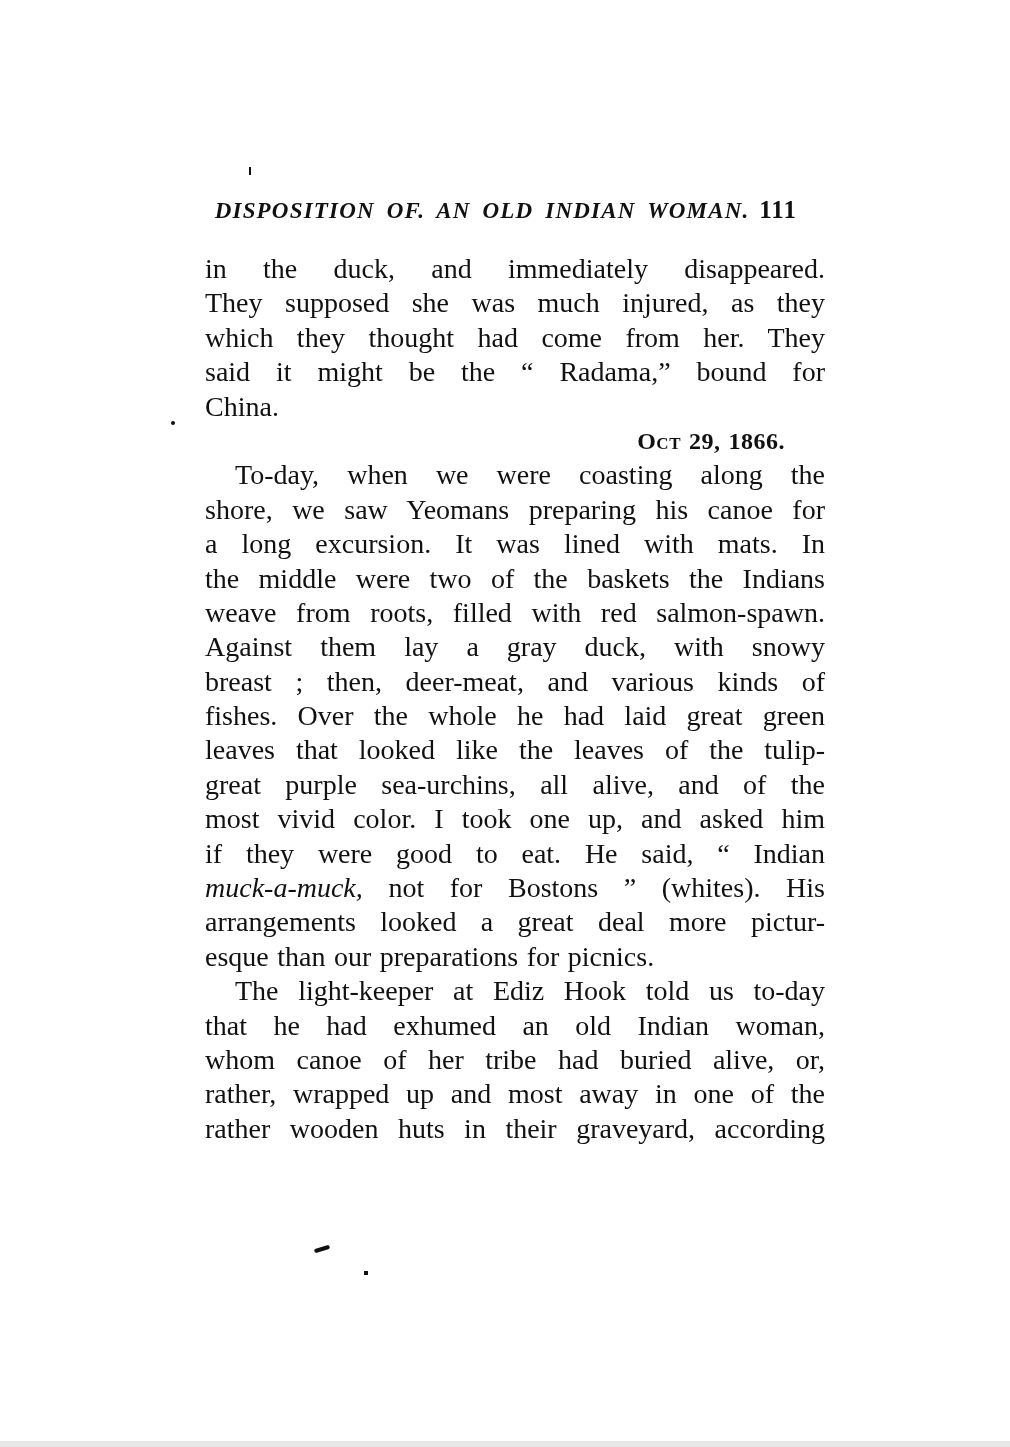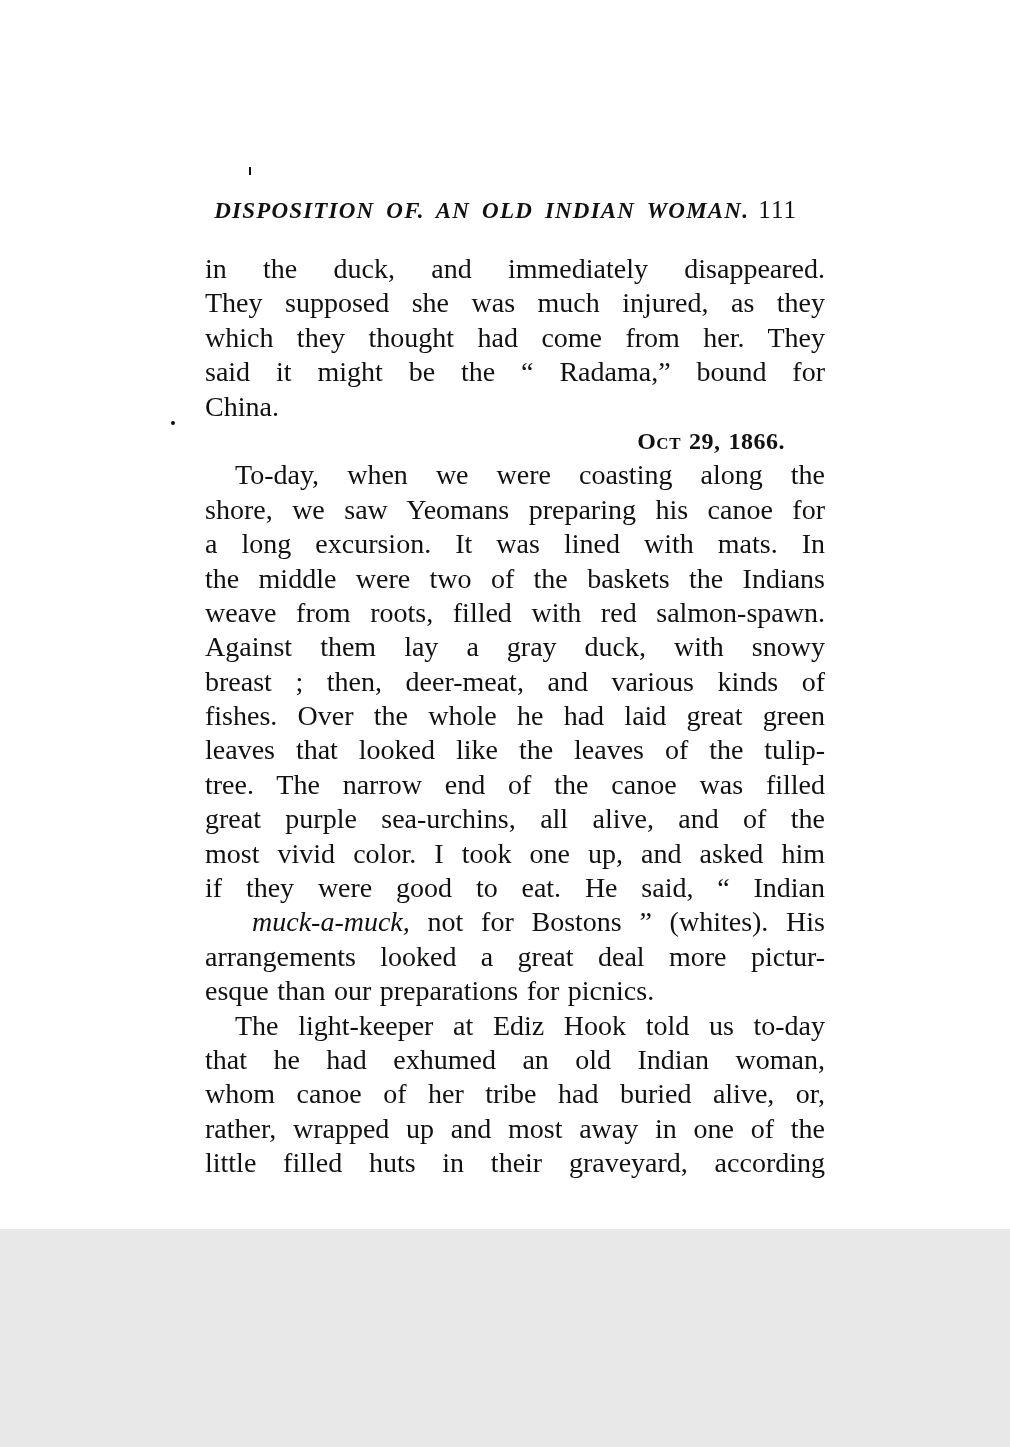--- a/index.html
+++ b/index.html
@@ -3,21 +3,21 @@
 <meta charset="utf-8">
 <style>
   html, body {
     margin: 0;
     padding: 0;
     background: #e8e8e8;
   }
   .page {
     position: relative;
     width: 1010px;
-    height: 1229px;
+    height: 1441px;
     background: #ffffff;
     margin: 0 auto;
     overflow: hidden;
     color: #111111;
     font-family: "Liberation Serif", "DejaVu Serif", serif;
   }
   .running-header {
     position: absolute;
     top: 196px;
     left: 205px;
@@ -30,21 +30,21 @@
     text-align: center;
     font-style: italic;
     font-weight: 700;
     font-size: 23px;
     letter-spacing: 1.2px;
     word-spacing: 5px;
     white-space: nowrap;
   }
   .page-number {
     font-size: 25px;
-    font-weight: 400;
+    font-weight: 700;
     padding-right: 28px;
     letter-spacing: 1px;
   }
   .text-block {
     position: absolute;
     top: 252px;
     left: 205px;
     width: 620px;
     font-size: 28px;
     line-height: 34.4px;
@@ -68,21 +68,20 @@
     text-align-last: right;
     font-variant: small-caps;
     font-size: 24px;
     letter-spacing: 0.5px;
     padding-right: 40px;
     box-sizing: border-box;
     font-weight: 600;
   }
   .line i {
     font-style: italic;
-    margin-left: 47px;
   }
   .artifact {
     position: absolute;
     background: #101010;
   }
   .artifact.a1 { left: 249px; top: 167px; width: 2px; height: 8px; }
   .artifact.a2 { left: 171px; top: 421px; width: 4px; height: 4px; border-radius: 50%; }
   .artifact.a3 { left: 314px; top: 1247px; width: 16px; height: 4px; transform: rotate(-17deg); border-radius: 2px; }
   .artifact.a4 { left: 364px; top: 1271px; width: 4px; height: 4px; }
 </style>
@@ -110,29 +109,28 @@
     <div class="line date-line">Oct 29, 1866.</div>
     <div class="line indent">To-day, when we were coasting along the</div>
     <div class="line">shore, we saw Yeomans preparing his canoe for</div>
     <div class="line">a long excursion.  It was lined with mats.  In</div>
     <div class="line">the middle were two of the baskets the Indians</div>
     <div class="line">weave from roots, filled with red salmon-spawn.</div>
     <div class="line">Against them lay a gray duck, with snowy</div>
     <div class="line">breast ; then, deer-meat, and various kinds of</div>
     <div class="line">fishes.  Over the whole he had laid great green</div>
     <div class="line">leaves that looked like the leaves of the tulip-</div>
-    <div class="line">tree.  The narrow end of the canoe was filled</div>
     <div class="line">great purple sea-urchins, all alive, and of the</div>
     <div class="line">most vivid color.  I took one up, and asked him</div>
     <div class="line">if they were good to eat.  He said, “ Indian</div>
     <div class="line">
       <i>muck-a-muck,</i><span> not for Bostons ” (whites).  His</span>
     </div>
     <div class="line">arrangements looked a great deal more pictur-</div>
     <div class="line noj">esque than our preparations for picnics.</div>
     <div class="line indent">The light-keeper at Ediz Hook told us to-day</div>
     <div class="line">that he had exhumed an old Indian woman,</div>
     <div class="line">whom canoe of her tribe had buried alive, or,</div>
     <div class="line">rather, wrapped up and most away in one of the</div>
-    <div class="line">little filled huts in their graveyard, according</div>
+    <div class="line">rather wooden huts in their graveyard, according</div>
   </div>
 
 </div>
 
 </body></html>

